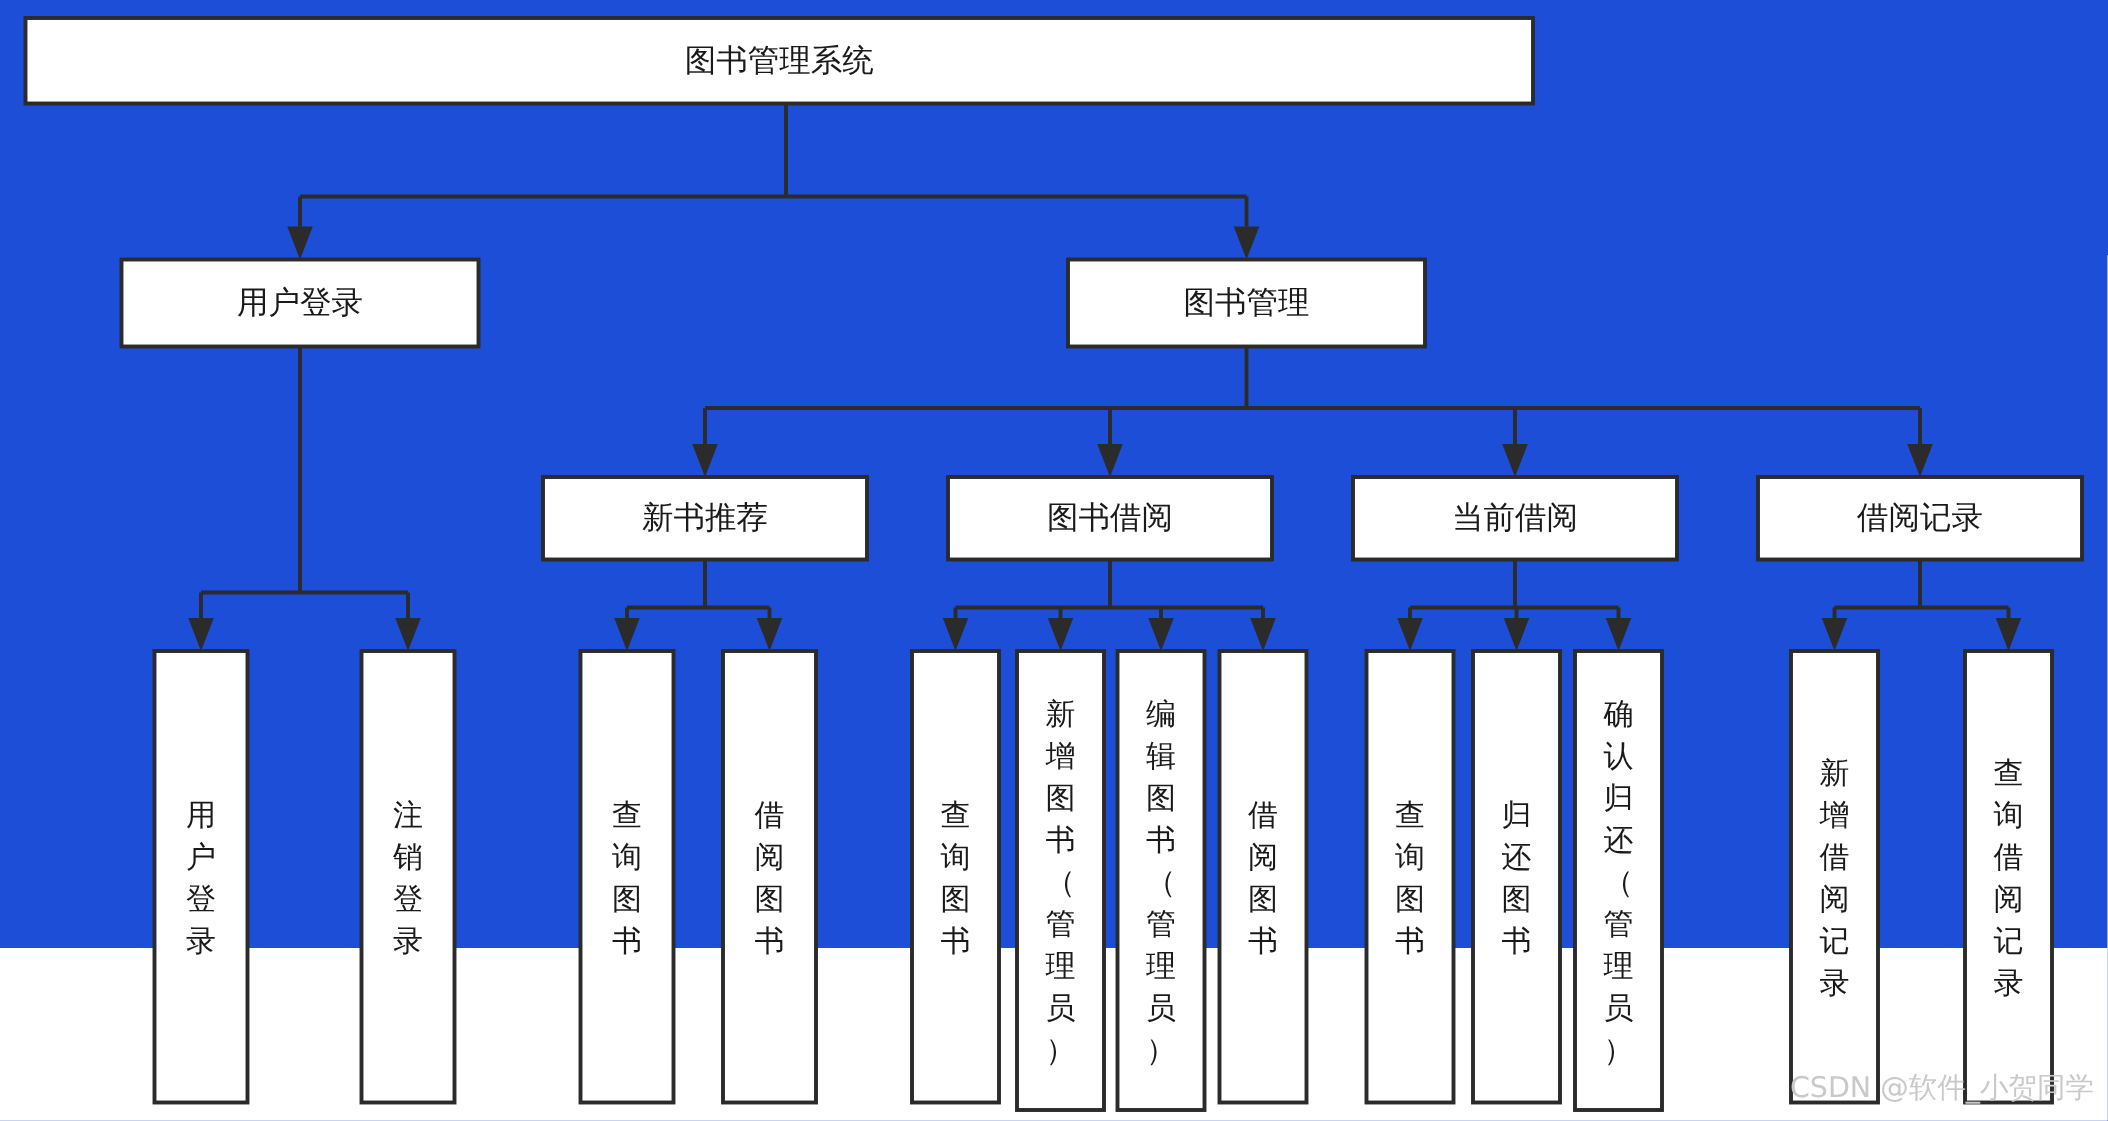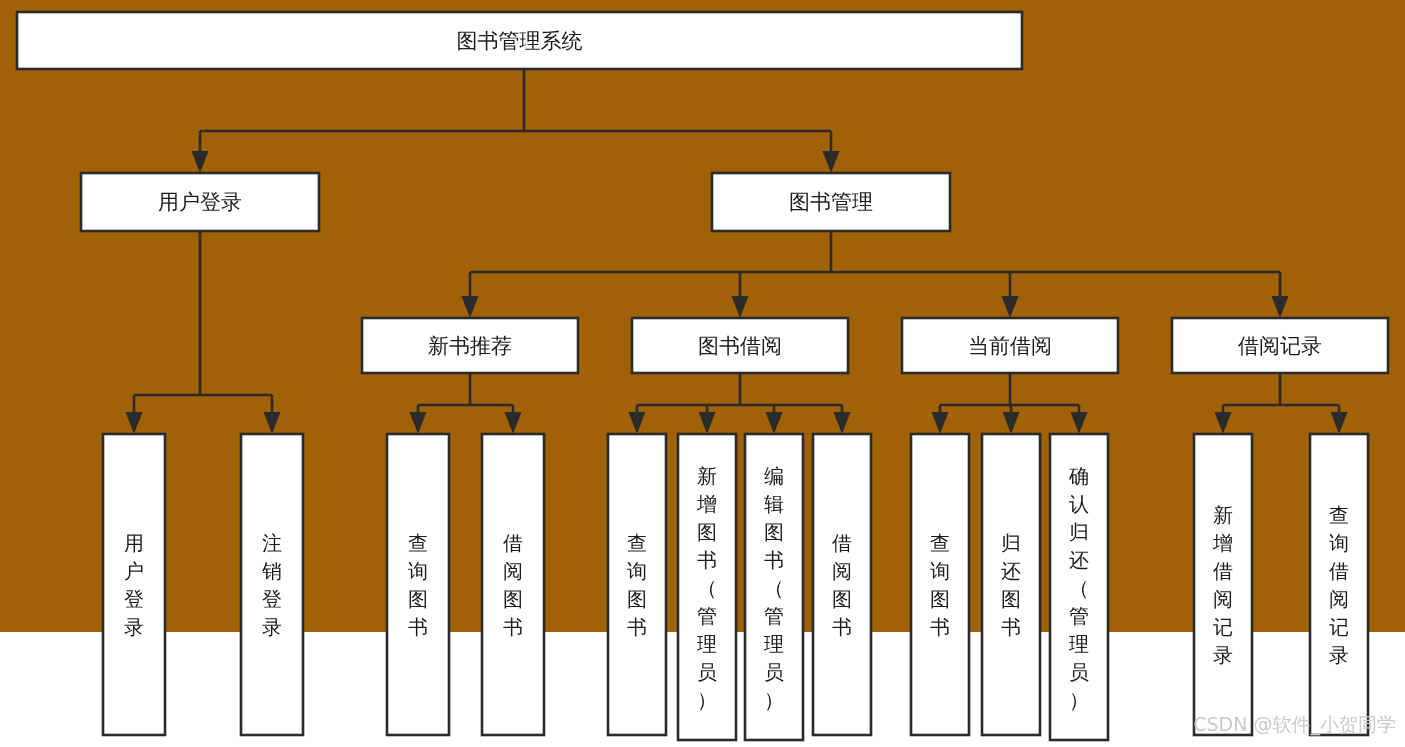--- a/index.html
+++ b/index.html
@@ -11,21 +11,21 @@
   body {
     width: 1405px;
     height: 747px;
     overflow: hidden;
     font-family: "DejaVu Sans", "Liberation Sans", sans-serif;
   }
   #diagram-root {
     position: relative;
     width: 1405px;
     height: 632px;
-    background: #a16207;
+    background: #1d4ed8;
   }
   svg#diagram-svg {
     position: absolute;
     top: 0;
     left: 0;
     width: 1405px;
     height: 747px;
     display: block;
   }
   .node-box {

